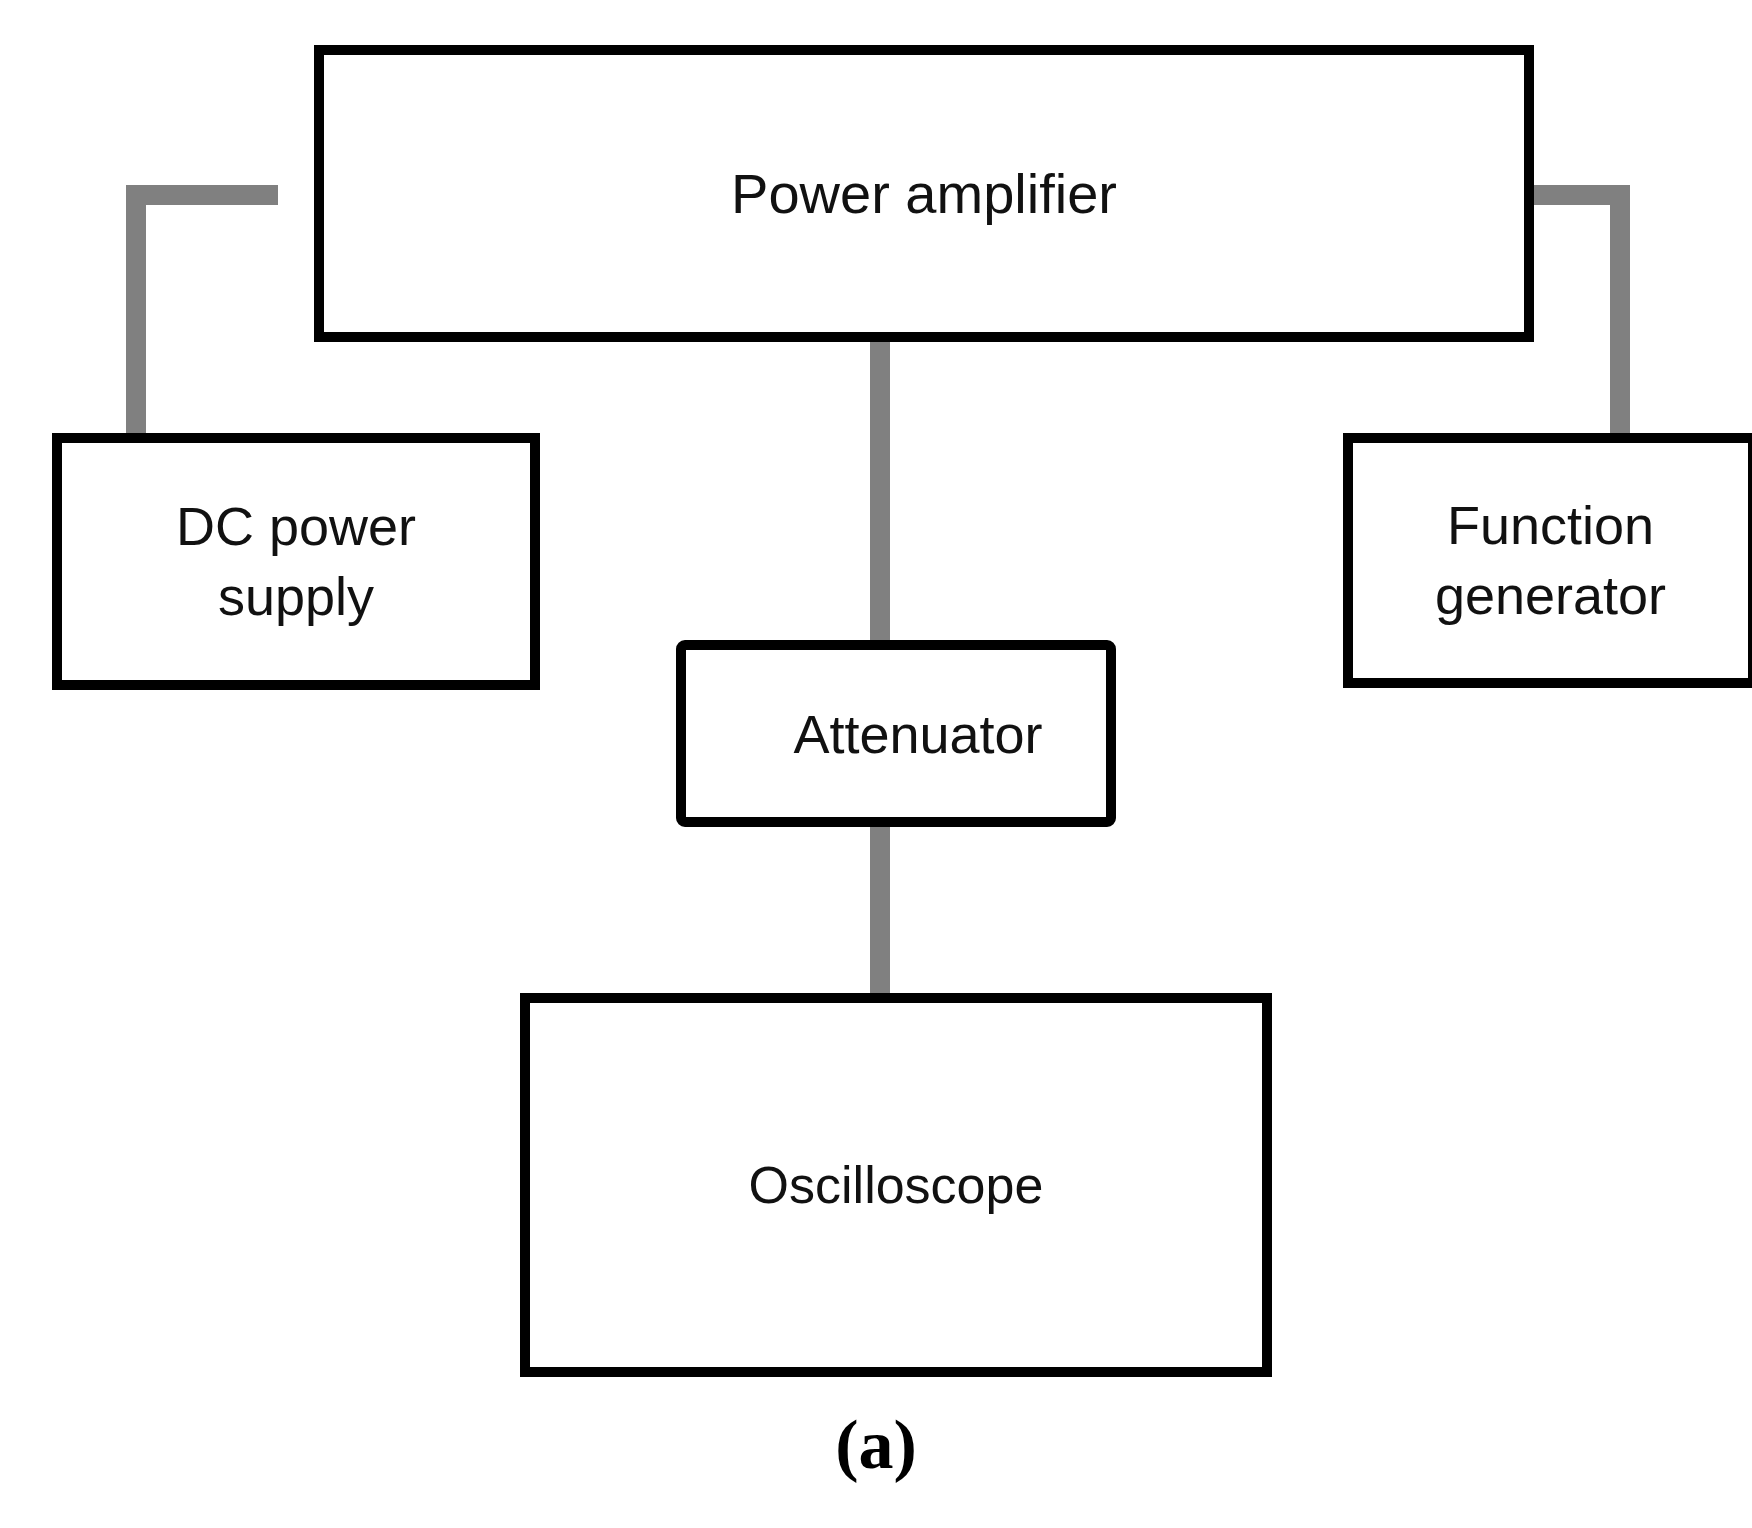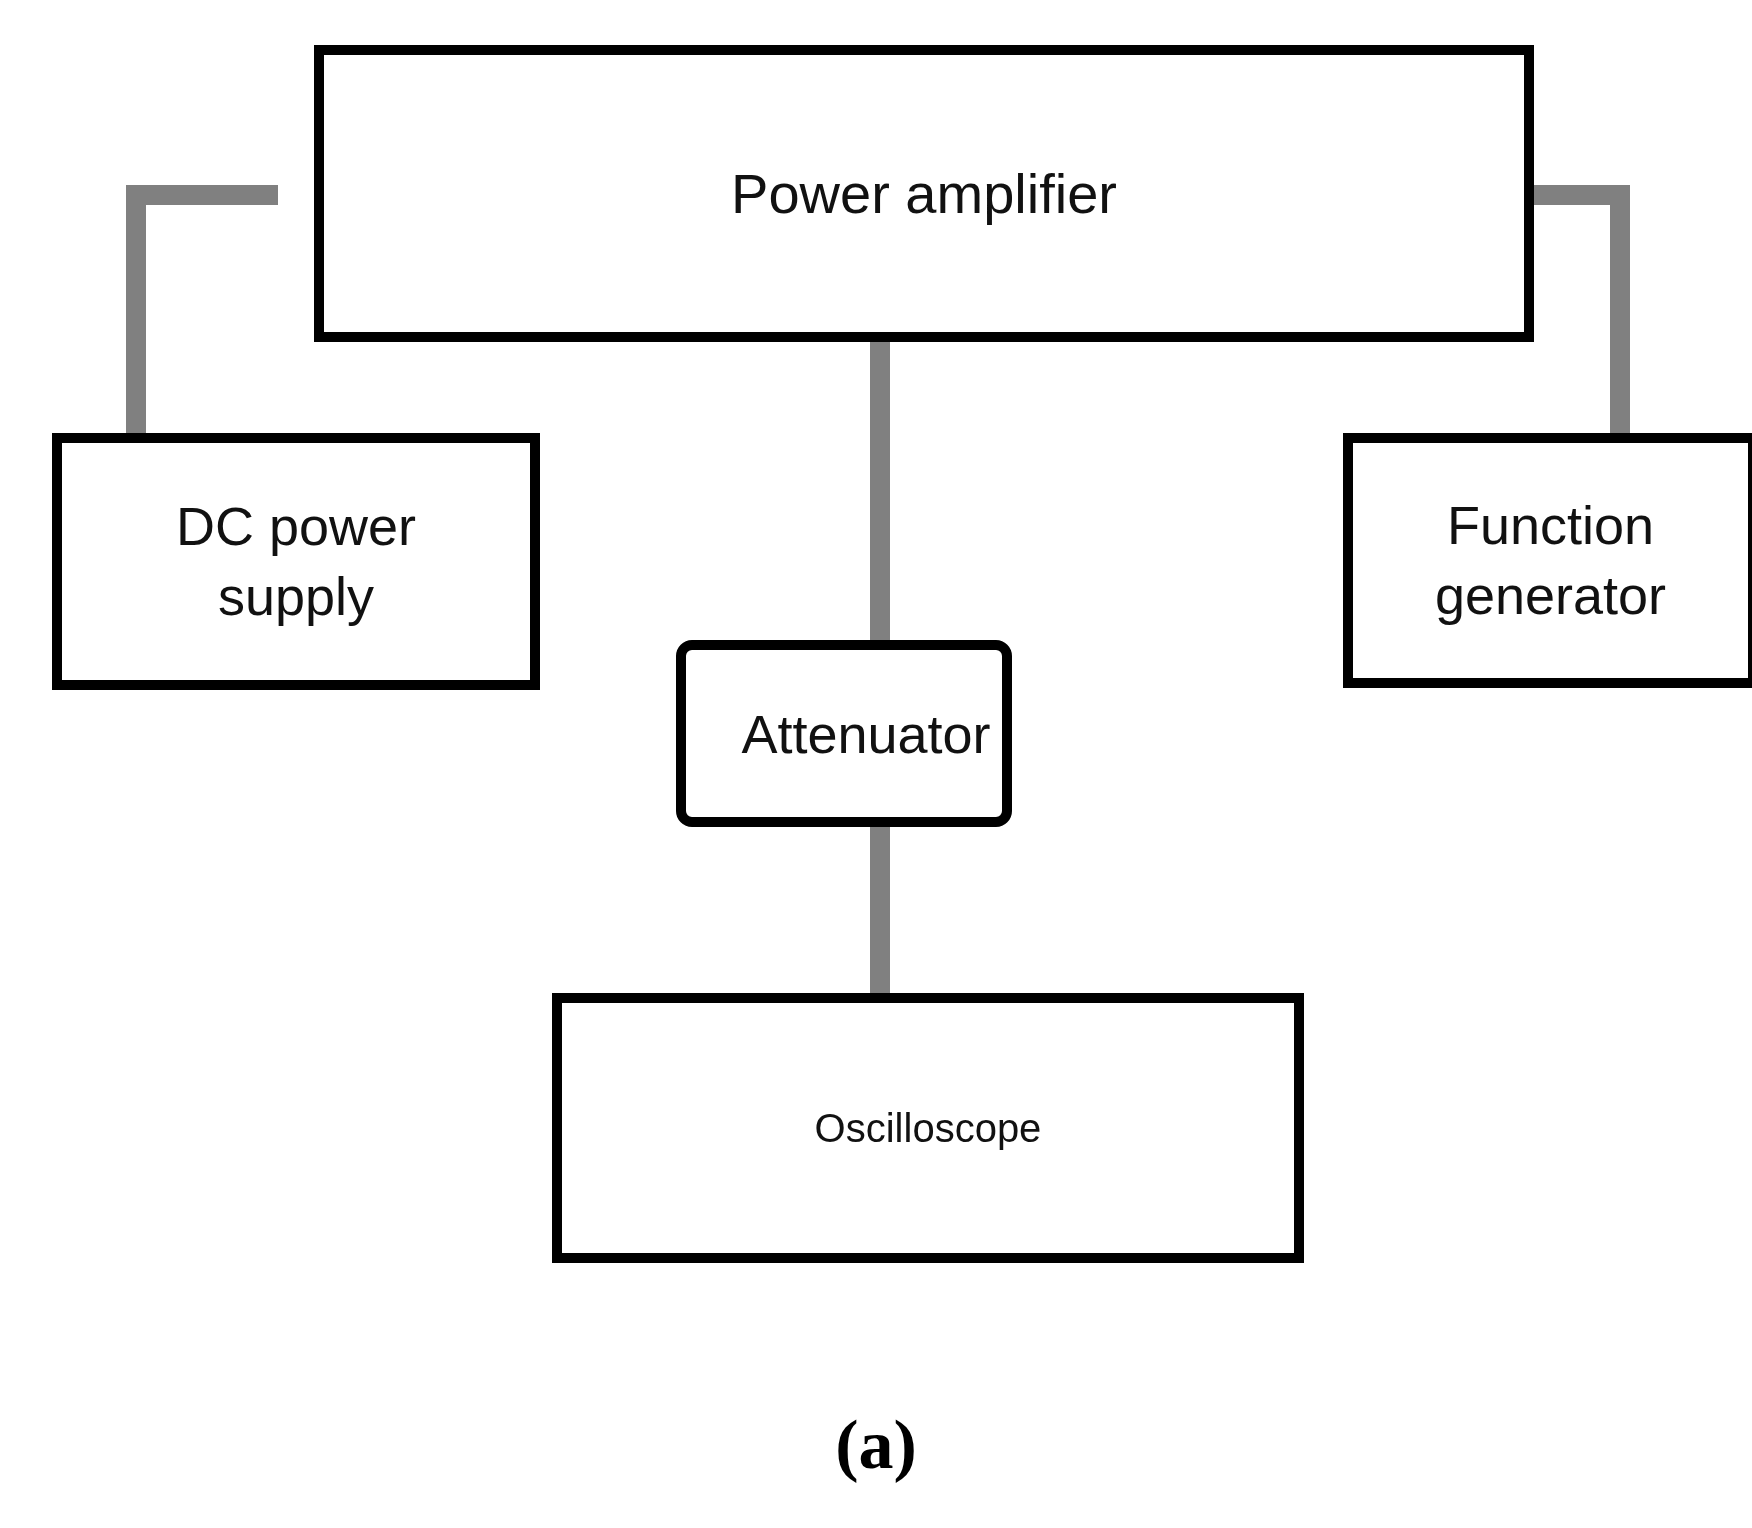--- a/index.html
+++ b/index.html
@@ -37,29 +37,28 @@
   }
   #dc-power-supply{
     left:52px; top:433px; width:488px; height:257px;
     font-size:54px; line-height:1.28;
   }
   #function-generator{
     left:1295px; top:433px; width:415px; height:255px;
     font-size:54px; line-height:1.28;margin-left:48px;
   }
   #attenuator{
-    left:676px; top:640px; width:336px; height:187px;
-    border-radius:16px;
+    left:676px; top:640px; width:440px; height:187px;
+    border-radius:9px;
     font-size:54px;
     padding-left:44px;
   }
   #oscilloscope{
-    left:520px; top:993px; width:752px; height:270px;
-    font-size:40px;
-    margin-left:32px;
+    left:520px; top:993px; width:752px; height:384px;
+    font-size:52px;
   }
   .conn{
     position:absolute;
     background:var(--connector);
     z-index:1;
   }
   #conn-left-h   {left:126px;  top:185px; width:152px; height:20px;}
   #conn-left-v   {left:126px;  top:185px; width:20px;  height:252px;}
   #conn-right-h  {left:1498px; top:185px; width:132px; height:20px;}
   #conn-right-v  {left:1610px; top:185px; width:20px;  height:252px;}

